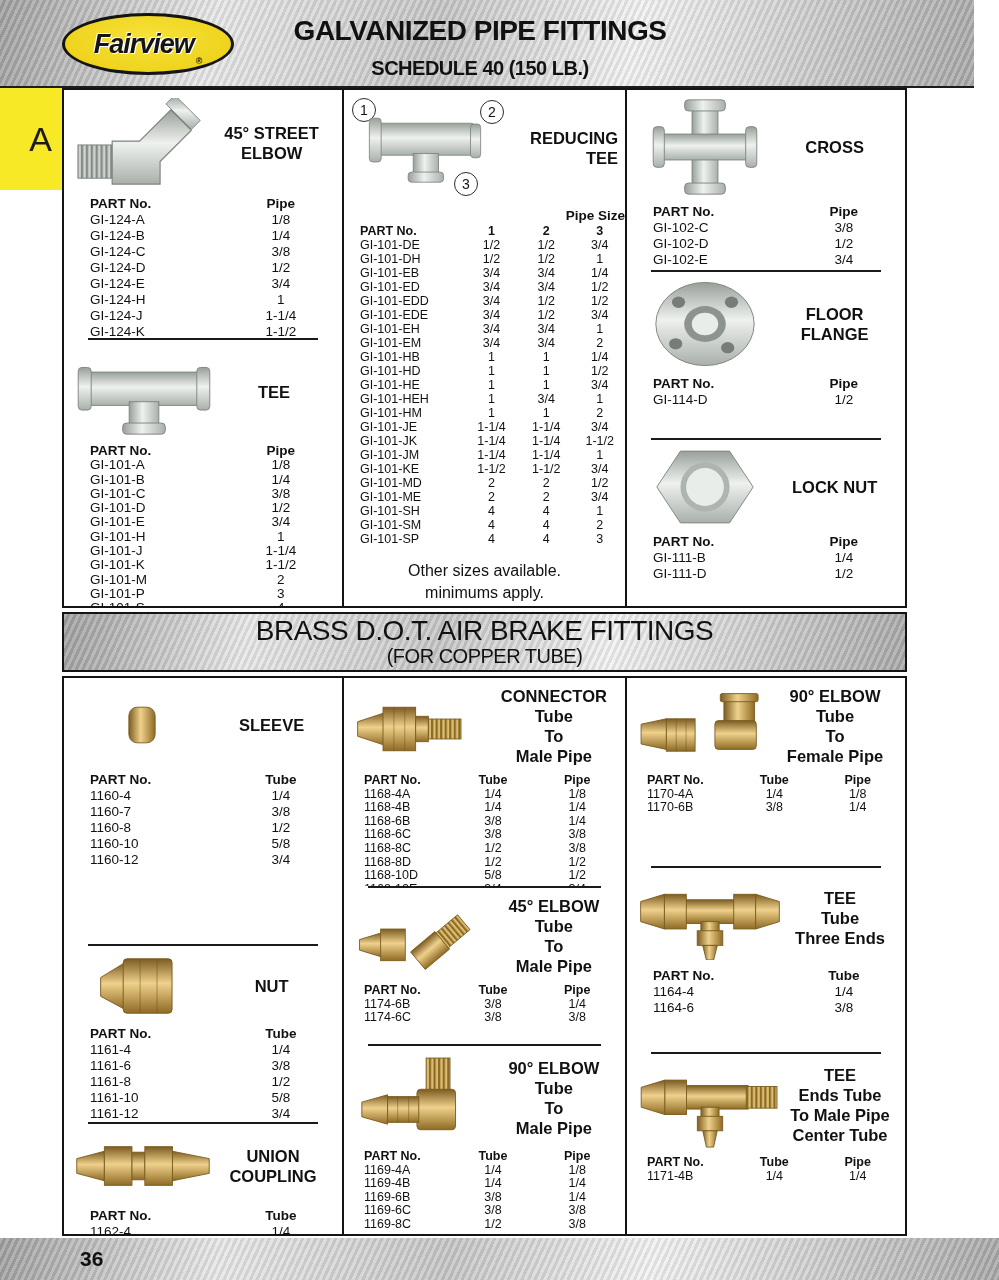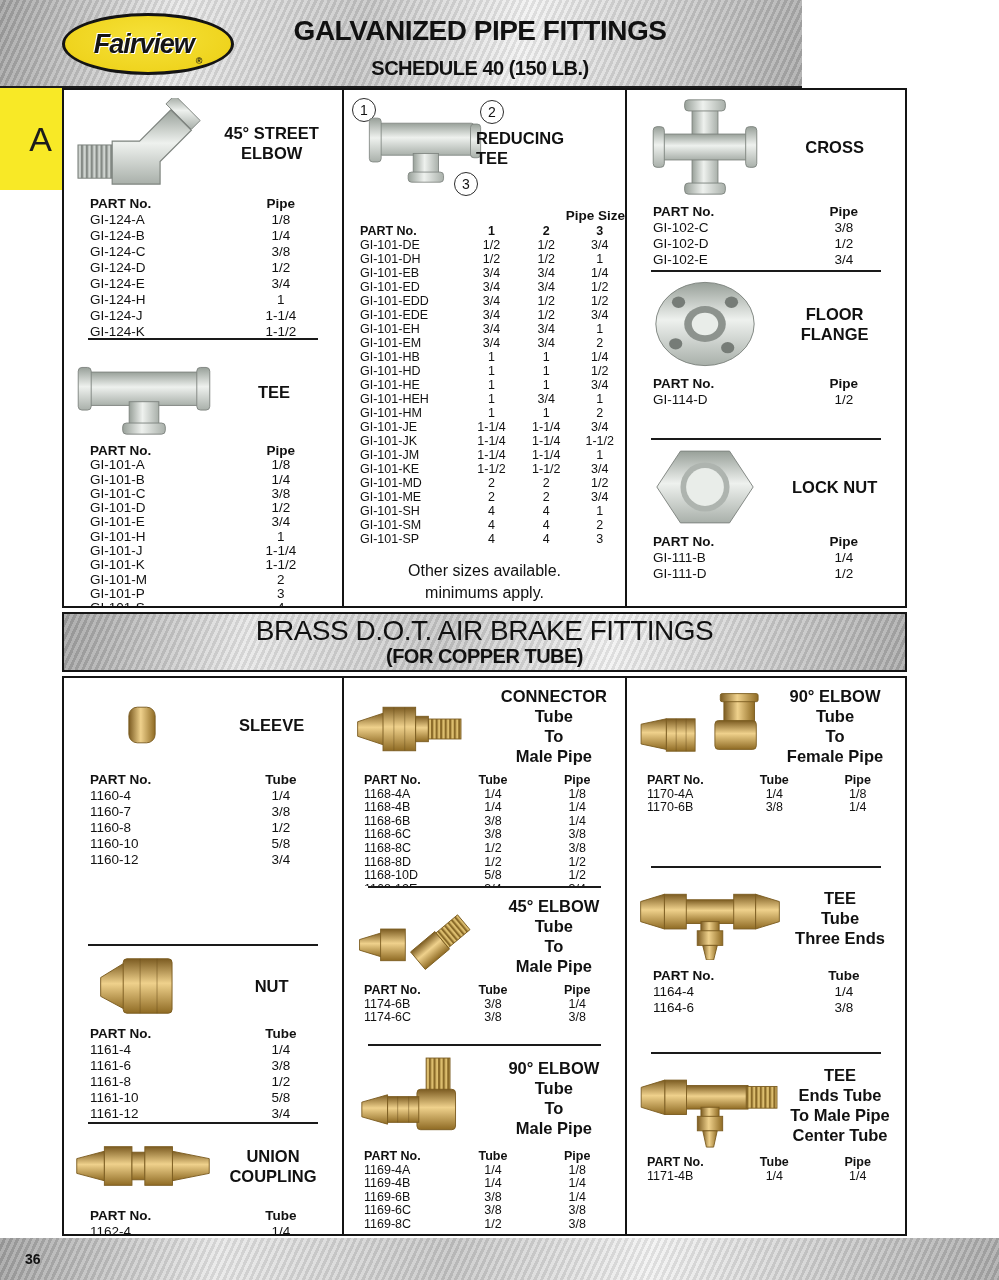--- a/index.html
+++ b/index.html
@@ -3,58 +3,58 @@
 <meta charset="utf-8">
 <style>
   *{box-sizing:border-box;margin:0;padding:0}
   html,body{margin:0;padding:0}
   body{width:999px;height:1280px;position:relative;background:#fff;
        font-family:"Liberation Sans",sans-serif;color:#111;overflow:hidden}
   .metal{background:
     repeating-linear-gradient(115deg, rgba(255,255,255,.20) 0 3px, rgba(110,110,110,.14) 3px 6px),
     linear-gradient(100deg,#9a9a9a 0%,#e6e6e6 22%,#c2c2c2 45%,#f1f1f1 65%,#a3a3a3 100%);}
   
-  .header{position:absolute;left:0;top:0;width:802px;height:88px;border-bottom:2px solid #1c1c1c}
+  .header{position:absolute;left:0;top:0;width:974px;height:88px;border-bottom:2px solid #1c1c1c}
   .logo{position:absolute;left:62px;top:13px;width:172px;height:62px;border:3px solid #141414;
         border-radius:50%;background:radial-gradient(ellipse at 50% 40%,#f6e23a 0%,#efd41e 70%,#d9b90e 100%);
         display:flex;align-items:center;justify-content:center}
   .logo-text{font-weight:bold;font-style:italic;font-size:27px;color:#141414;letter-spacing:-1px;
         text-shadow:1px 1px 0 #fff,-1px -1px 0 #fff}
   .logo-r{font-size:9px;font-weight:bold;margin-left:2px;align-self:flex-end;margin-bottom:6px}
   .header-titles{position:absolute;left:245px;top:15px;width:470px;text-align:center}
   .header-title{font-size:28px;font-weight:bold;letter-spacing:-.5px}
   .header-subtitle{font-size:20px;font-weight:bold;letter-spacing:-.5px;margin-top:10px}
   
   .tab-a{position:absolute;left:0;top:88px;width:62px;height:102px;background:#f8e926;
          display:flex;align-items:center;justify-content:flex-end;padding-right:10px;
          font-size:34px;color:#1c1c1c}
   .footer{position:absolute;left:0;top:1238px;width:999px;height:42px;display:flex;align-items:center}
-  .page-num{font-size:14px;font-weight:bold;padding-left:25px}
+  .page-num{font-size:21px;font-weight:bold;padding-left:80px}
   
   .content{position:absolute;left:62px;top:88px;width:845px}
   .section{border:2px solid #141414;display:flex;background:#fff}
   .sec-top{height:520px;margin-bottom:4px}
   .banner{height:60px;border:2px solid #141414;margin-bottom:4px;display:flex;flex-direction:column;
           align-items:center;justify-content:center}
   .banner-title{font-size:28px;font-weight:normal;letter-spacing:-.5px;line-height:28px}
-  .banner-sub{font-size:20px;font-weight:bold;letter-spacing:-.5px;line-height:22px}
+  .banner-sub{font-size:20px;font-weight:normal;letter-spacing:-.5px;line-height:22px}
   .sec-bottom{height:560px}
   .col{display:flex;flex-direction:column;overflow:hidden}
   .col1{flex:0 0 280px;border-right:2px solid #141414}
   .col2{flex:0 0 283px;border-right:2px solid #141414}
   .col3{flex:1}
   .hdiv{height:2px;background:#1a1a1a;margin:0 24px;flex:0 0 2px}
   
   .card{display:flex;flex-direction:column;padding-top:6px;overflow:hidden}
   .card-top{display:flex;align-items:center;padding:2px 8px 0 10px}
   .img-wrap{flex:0 0 52%;display:flex;justify-content:center;align-items:center}
   .card-title{flex:1;text-align:center;font-weight:bold;font-size:16.5px;line-height:20px}
   .rt-top{position:relative;height:104px}
   .rt-img{position:absolute;left:22px;top:6px}
-  .rt-title{position:absolute;left:132px;top:32px;width:142px;text-align:left;
+  .rt-title{position:absolute;left:132px;top:32px;width:142px;text-align:right;
             font-weight:bold;font-size:16.5px;line-height:20px}
   .callout{position:absolute;width:24px;height:24px;border:1.6px solid #2c2c2c;border-radius:50%;
            background:#fff;display:flex;align-items:center;justify-content:center;font-size:14px}
   
   .tbl{margin-top:8px;font-size:13.5px}
   .trow{display:flex;line-height:16px}
   .thead{font-weight:bold}
   .t-tee .trow{line-height:14.3px}
   .t-compact{font-size:12.5px}
   .t-compact .trow{line-height:14px}

